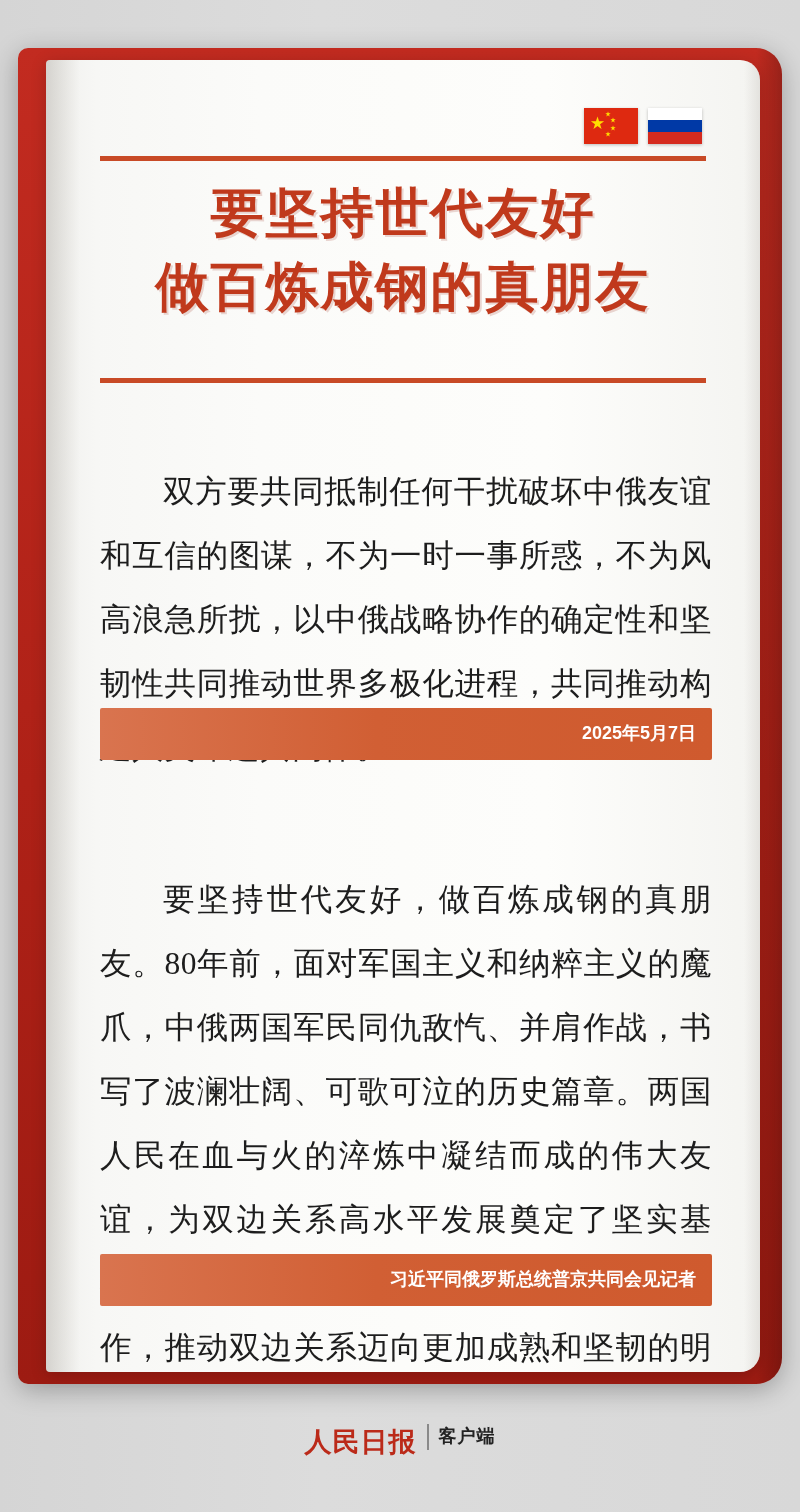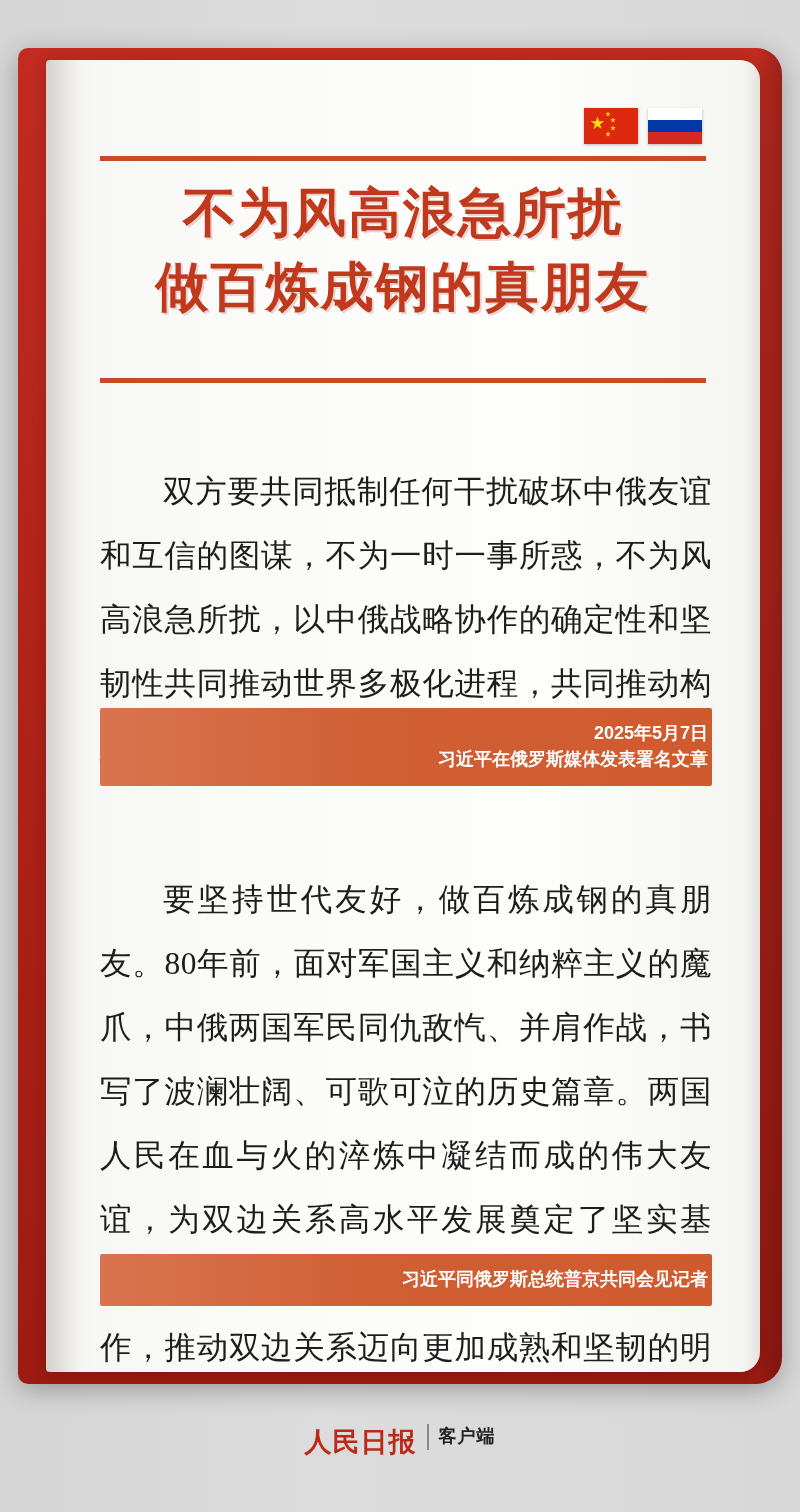--- a/index.html
+++ b/index.html
@@ -149,21 +149,21 @@
   .para-2 { top: 808px; }
 
   
   .banner {
     position: absolute;
     left: 54px;
     width: 612px;
     background: linear-gradient(90deg,#d9744f 0%, #d15f34 45%, #cf5a2e 100%);
     color: #ffffff;
     box-sizing: border-box;
-    padding: 12px 4px 14px 0;
+    padding: 12px 16px 14px 0;
     text-align: right;
     font-family: "Liberation Sans", sans-serif;
     font-weight: bold;
     font-size: 18px;
     line-height: 26px;
     border-radius: 2px;
   }
   .banner-1 { top: 648px; }
   .banner-2 { top: 1194px; }
   .banner .l1 { display: block; }
@@ -220,29 +220,28 @@
       </div>
       <div class="flag flag-ru">
         <div class="band b-white"></div>
         <div class="band b-blue"></div>
         <div class="band b-red"></div>
       </div>
     </div>
 
     <div class="rule rule-top"></div>
     <div class="title">
-      <span class="ln">不为风高浪急所扰</span>
+      <span class="ln">要坚持世代友好</span>
       <span class="ln">做百炼成钢的真朋友</span>
     </div>
     <div class="rule rule-bottom"></div>
 
     <div class="para para-1">双方要共同抵制任何干扰破坏中俄友谊和互信的图谋，不为一时一事所惑，不为风高浪急所扰，以中俄战略协作的确定性和坚韧性共同推动世界多极化进程，共同推动构建人类命运共同体。</div>
     <div class="banner banner-1">
       <span class="l1">2025年5月7日</span>
-      <span class="l2">习近平在俄罗斯媒体发表署名文章</span>
     </div>
 
     <div class="para para-2">要坚持世代友好，做百炼成钢的真朋友。80年前，面对军国主义和纳粹主义的魔爪，中俄两国军民同仇敌忾、并肩作战，书写了波澜壮阔、可歌可泣的历史篇章。两国人民在血与火的淬炼中凝结而成的伟大友谊，为双边关系高水平发展奠定了坚实基础。中俄双方要深化政治互信，密切战略协作，推动双边关系迈向更加成熟和坚韧的明天。</div>
     <div class="banner banner-2">
       <span class="l2">习近平同俄罗斯总统普京共同会见记者</span>
     </div>
   </div>
 
   <div class="footer">
     <span class="rm">人民日报</span>

